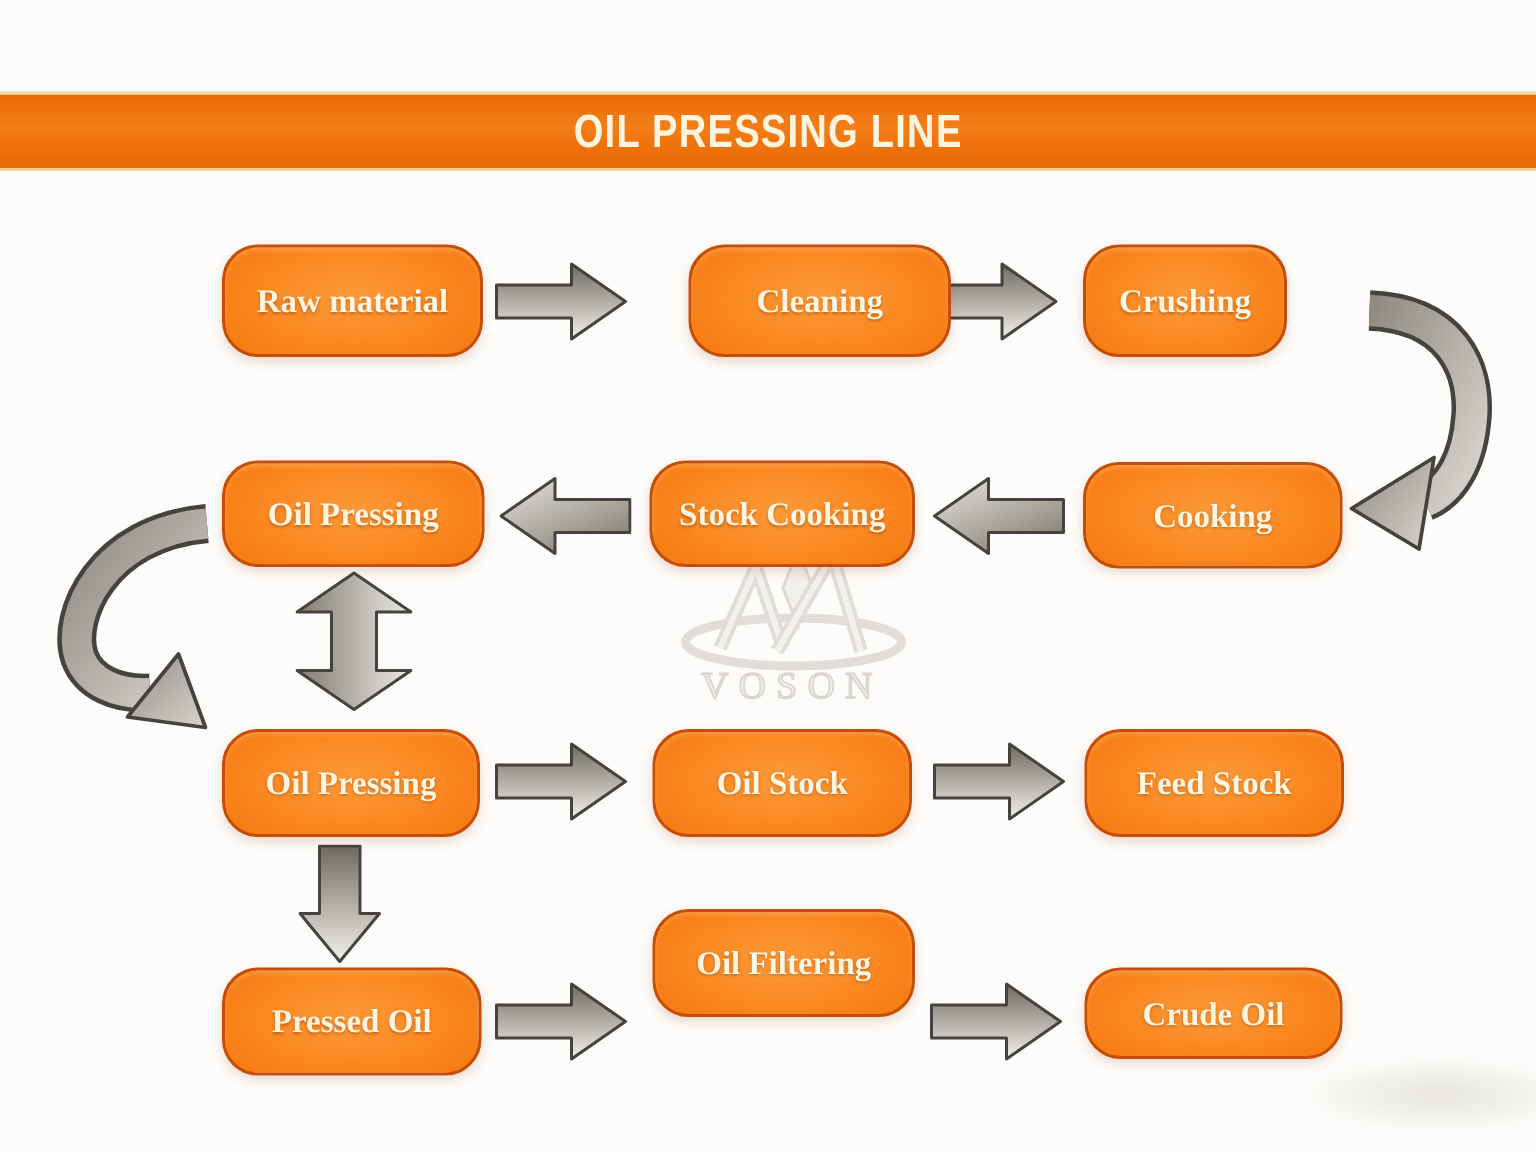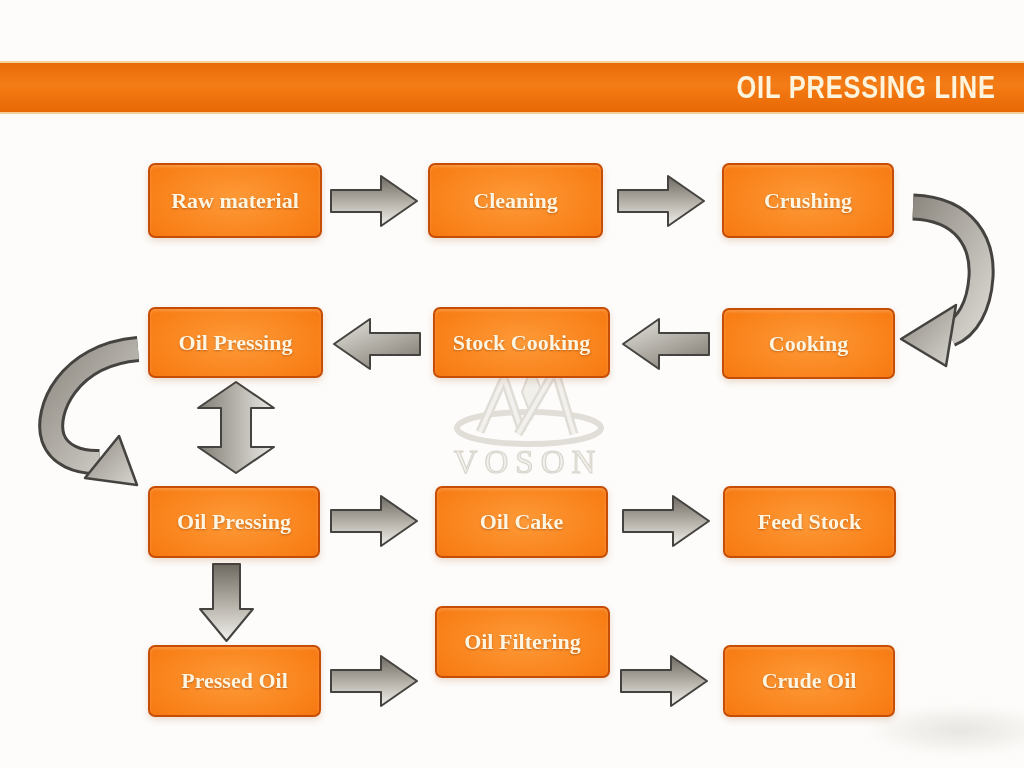--- a/index.html
+++ b/index.html
@@ -7,52 +7,52 @@
     position:relative;width:1024px;height:768px;overflow:hidden;
     background:#fdfcfa;
     font-family:"Liberation Serif","DejaVu Serif",serif;
   }
   
   .topbar{
     position:absolute;left:0;top:61px;width:1024px;height:49px;
     background:linear-gradient(180deg,#e96b08 0%,#f47d18 45%,#f1760f 60%,#e66806 100%);
     border-top:2px solid #f6d399;
     border-bottom:2px solid #f2cf9b;
-    display:flex;align-items:center;justify-content:flex-end;
+    display:flex;align-items:center;justify-content:center;
   }
   .topbar .title{
     color:#fcf4dd;
     font-family:"Liberation Sans","DejaVu Sans",sans-serif;
     font-weight:700;font-size:31px;letter-spacing:1px;
     transform:scaleX(0.82);
     white-space:nowrap;
   }
   
   .node{
     position:absolute;
-    border-radius:7px;
+    border-radius:24px;
     background:radial-gradient(120% 150% at 50% 48%,#fd9a38 0%,#f98018 42%,#ef6b08 72%,#d95404 95%);
     border:2px solid #c64d05;
     box-shadow:0 3px 7px rgba(150,60,0,0.18), inset 0 2px 3px rgba(255,200,140,0.35);
     display:flex;align-items:center;justify-content:center;
     box-sizing:border-box;
   }
   .node-label{
     color:#fdf5e0;font-weight:700;font-size:22px;
     text-shadow:0 1px 2px rgba(120,45,0,0.45);
     white-space:nowrap;
   }
   .arrow{position:absolute;}
   
   .wm-logo{position:absolute;left:452px;top:348px;opacity:0.85;}
   .wm-text{
     position:absolute;left:438px;top:444px;width:180px;
     text-align:center;
     font-family:"Liberation Serif","DejaVu Serif",serif;
-    font-size:33px;letter-spacing:7px;font-weight:400;
+    font-size:25px;letter-spacing:7px;font-weight:400;
     color:#f1efe9;
     -webkit-text-stroke:1.2px #d6d2ca;
     text-shadow:1px 1px 0 #ffffff;
     opacity:0.9;
     user-select:none;
   }
   .smudge{
     position:absolute;left:865px;top:705px;width:190px;height:50px;
     background:radial-gradient(closest-side,rgba(203,199,191,0.45),rgba(203,199,191,0));
     filter:blur(4px);
@@ -144,51 +144,51 @@
   <svg class="arrow" style="left:330px;top:653px" width="88" height="56" viewBox="0 0 88 56">
     <path d="M1 17 H51 V3 L87 28 L51 53 V39 H1 Z" fill="url(#gv)" stroke="#45433f" stroke-width="2" stroke-linejoin="round"></path>
   </svg>
   <svg class="arrow" style="left:620px;top:653px" width="88" height="56" viewBox="0 0 88 56">
     <path d="M1 17 H51 V3 L87 28 L51 53 V39 H1 Z" fill="url(#gv)" stroke="#45433f" stroke-width="2" stroke-linejoin="round"></path>
   </svg>
 
   <div class="node" style="left:148px;top:163px;width:174px;height:75px">
     <span class="node-label">Raw material</span>
   </div>
-  <div class="node" style="left:428px;top:163px;width:175px;height:75px">
+  <div class="node" style="left:459px;top:163px;width:175px;height:75px">
     <span class="node-label">Cleaning</span>
   </div>
-  <div class="node" style="left:722px;top:163px;width:172px;height:75px">
+  <div class="node" style="left:722px;top:163px;width:136px;height:75px">
     <span class="node-label">Crushing</span>
   </div>
 
   <div class="node" style="left:148px;top:307px;width:175px;height:71px">
     <span class="node-label">Oil Pressing</span>
   </div>
   <div class="node" style="left:433px;top:307px;width:177px;height:71px">
     <span class="node-label">Stock Cooking</span>
   </div>
   <div class="node" style="left:722px;top:308px;width:173px;height:71px">
     <span class="node-label">Cooking</span>
   </div>
 
   <div class="node" style="left:148px;top:486px;width:172px;height:72px">
     <span class="node-label">Oil Pressing</span>
   </div>
   <div class="node" style="left:435px;top:486px;width:173px;height:72px">
-    <span class="node-label">Oil Cake</span>
+    <span class="node-label">Oil Stock</span>
   </div>
   <div class="node" style="left:723px;top:486px;width:173px;height:72px">
     <span class="node-label">Feed Stock</span>
   </div>
 
   <div class="node" style="left:148px;top:645px;width:173px;height:72px">
     <span class="node-label">Pressed Oil</span>
   </div>
   <div class="node" style="left:435px;top:606px;width:175px;height:72px">
     <span class="node-label">Oil Filtering</span>
   </div>
-  <div class="node" style="left:723px;top:645px;width:172px;height:72px">
+  <div class="node" style="left:723px;top:645px;width:172px;height:61px">
     <span class="node-label">Crude Oil</span>
   </div>
 
   <div class="smudge"></div>
 </div>
 
 </body></html>

